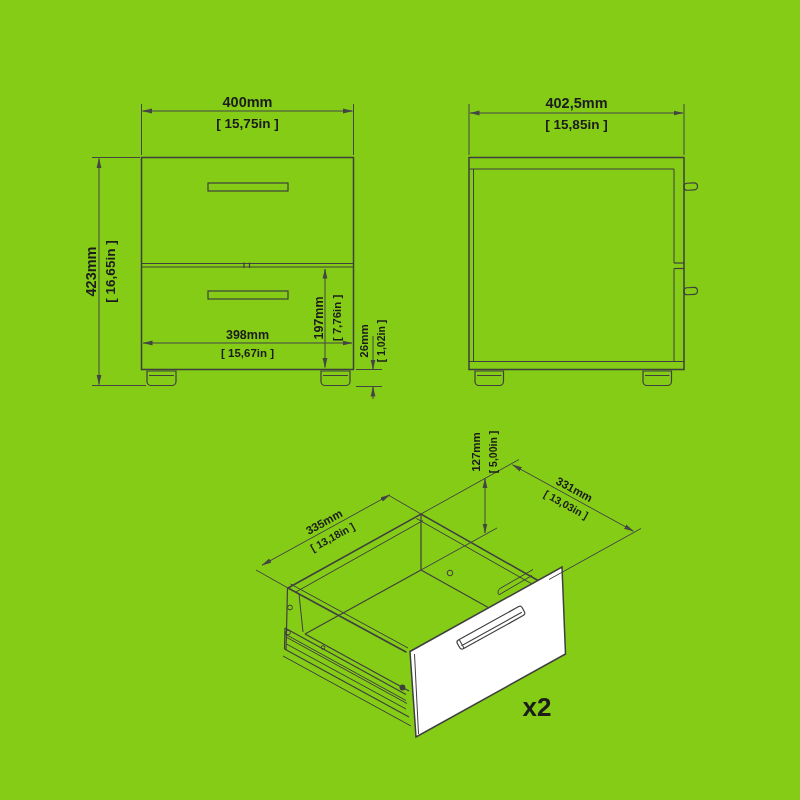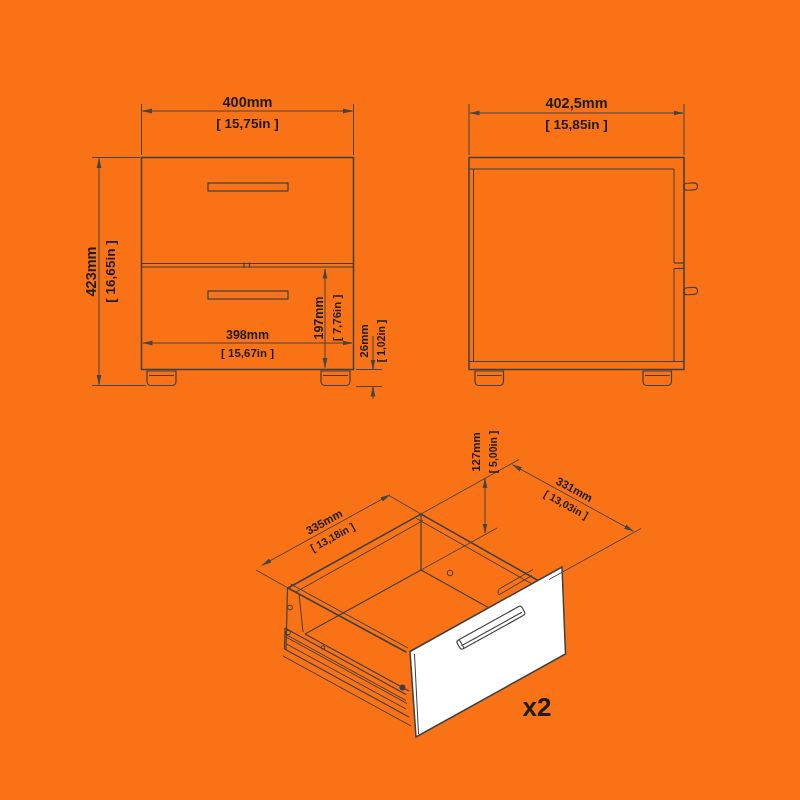--- a/index.html
+++ b/index.html
@@ -1,16 +1,16 @@
 <!DOCTYPE html>
 <html><head>
 <meta charset="utf-8">
 <style>
   html,body{margin:0;padding:0;background:#ffffff;}
-  .stage{position:relative;width:800px;height:800px;background:#f97316;overflow:hidden;}
+  .stage{position:relative;width:800px;height:800px;background:#84cc16;overflow:hidden;}
   svg{display:block;}
   svg text{font-family:"Liberation Sans",sans-serif;font-weight:700;fill:#1c1c1c;text-anchor:middle;}
   .t-lg{font-size:14.5px;}
   .t-lg2{font-size:13.5px;}
   .t-md{font-size:12.5px;}
   .t-md2{font-size:11.5px;}
   .t-sm{font-size:11.5px;}
   .t-sm2{font-size:10.5px;}
   .t-qty{font-size:26px;}
   .obj{stroke:#3f3f3f;stroke-width:1.5;fill:none;stroke-linecap:round;}

